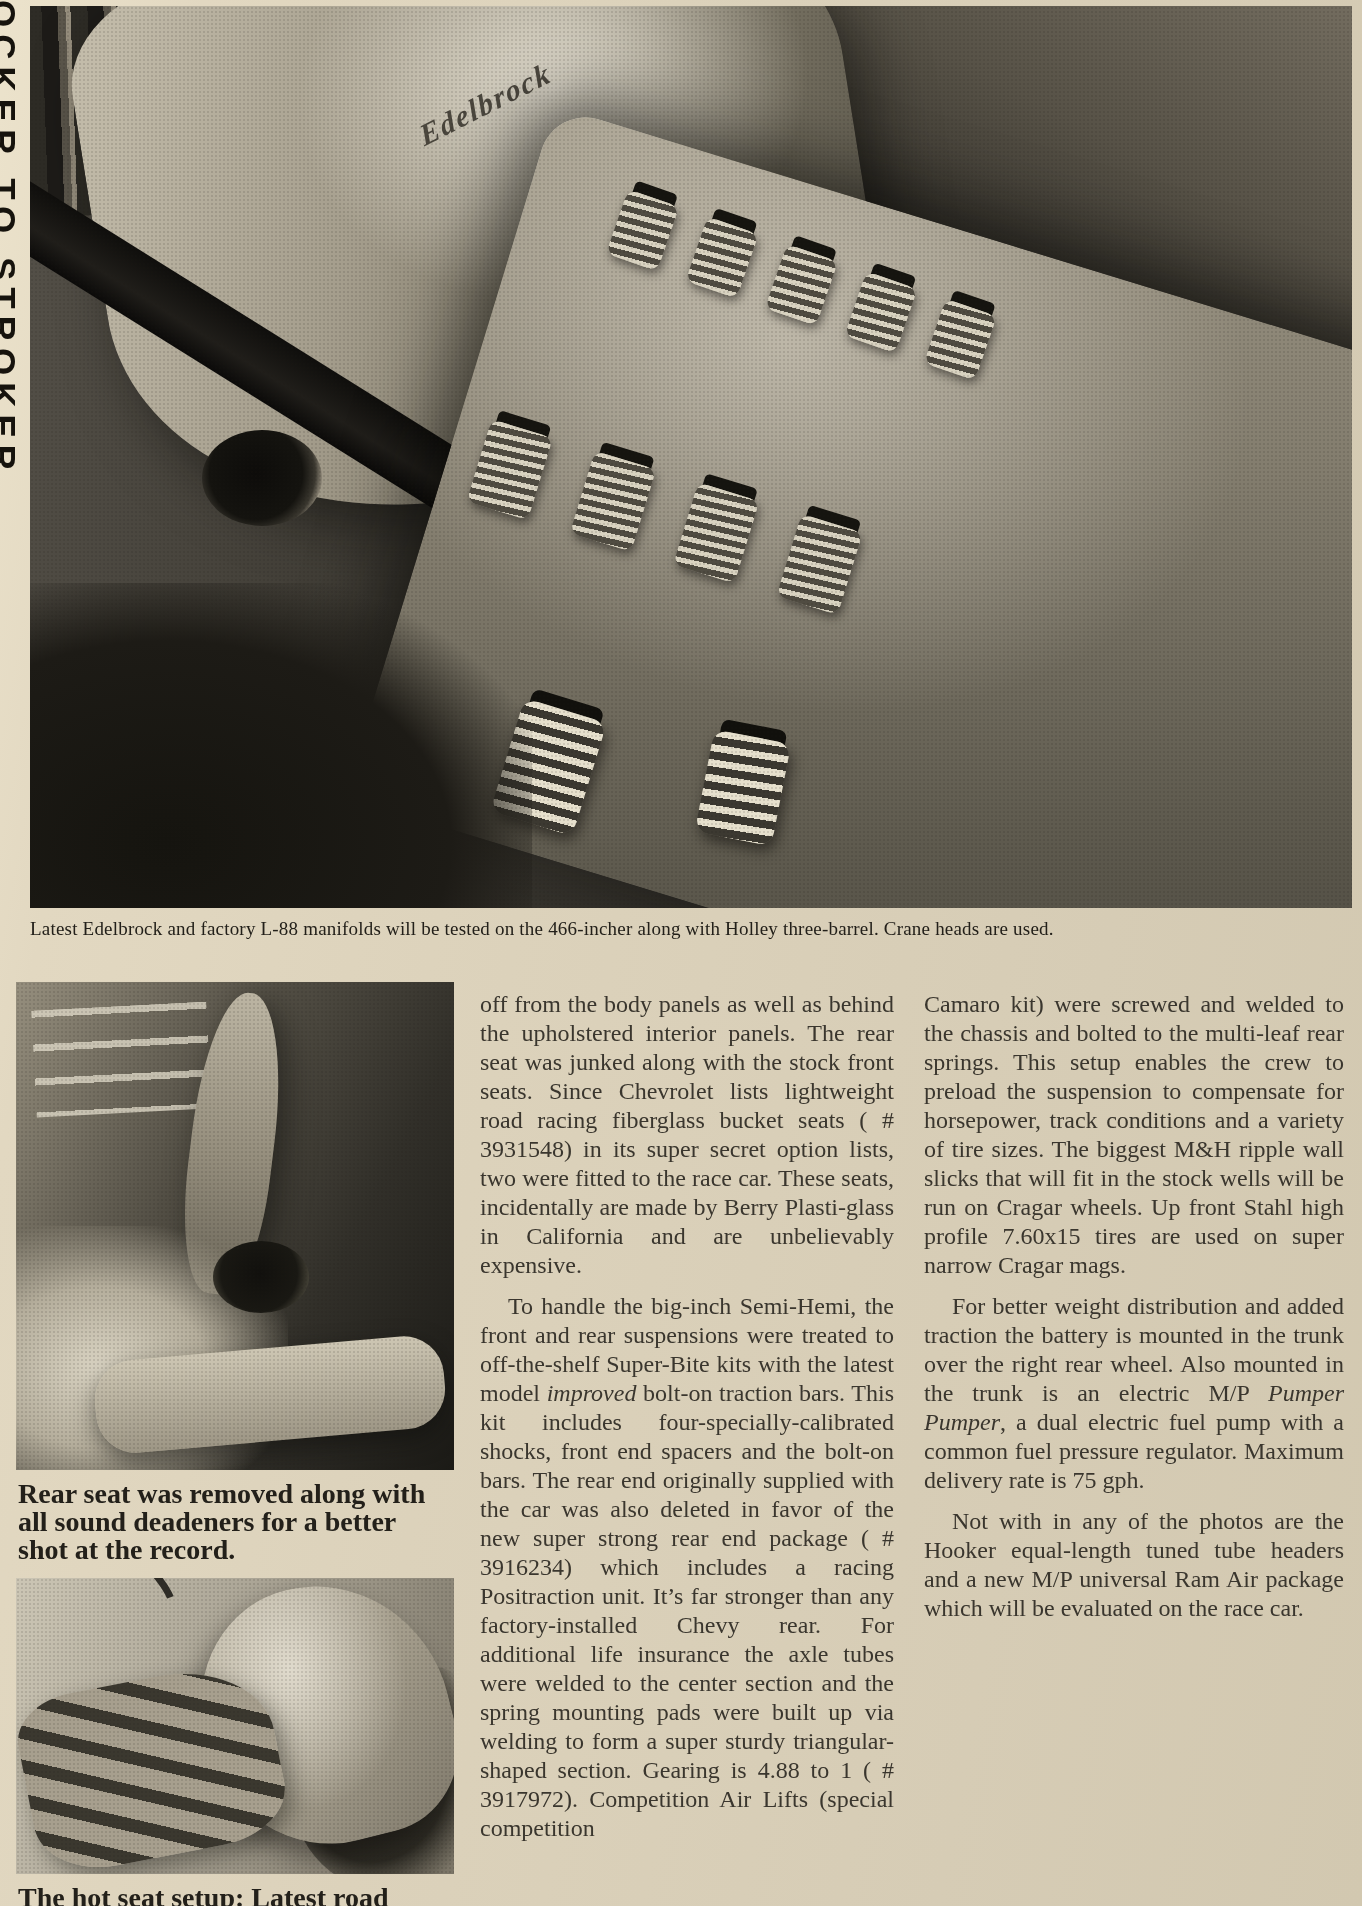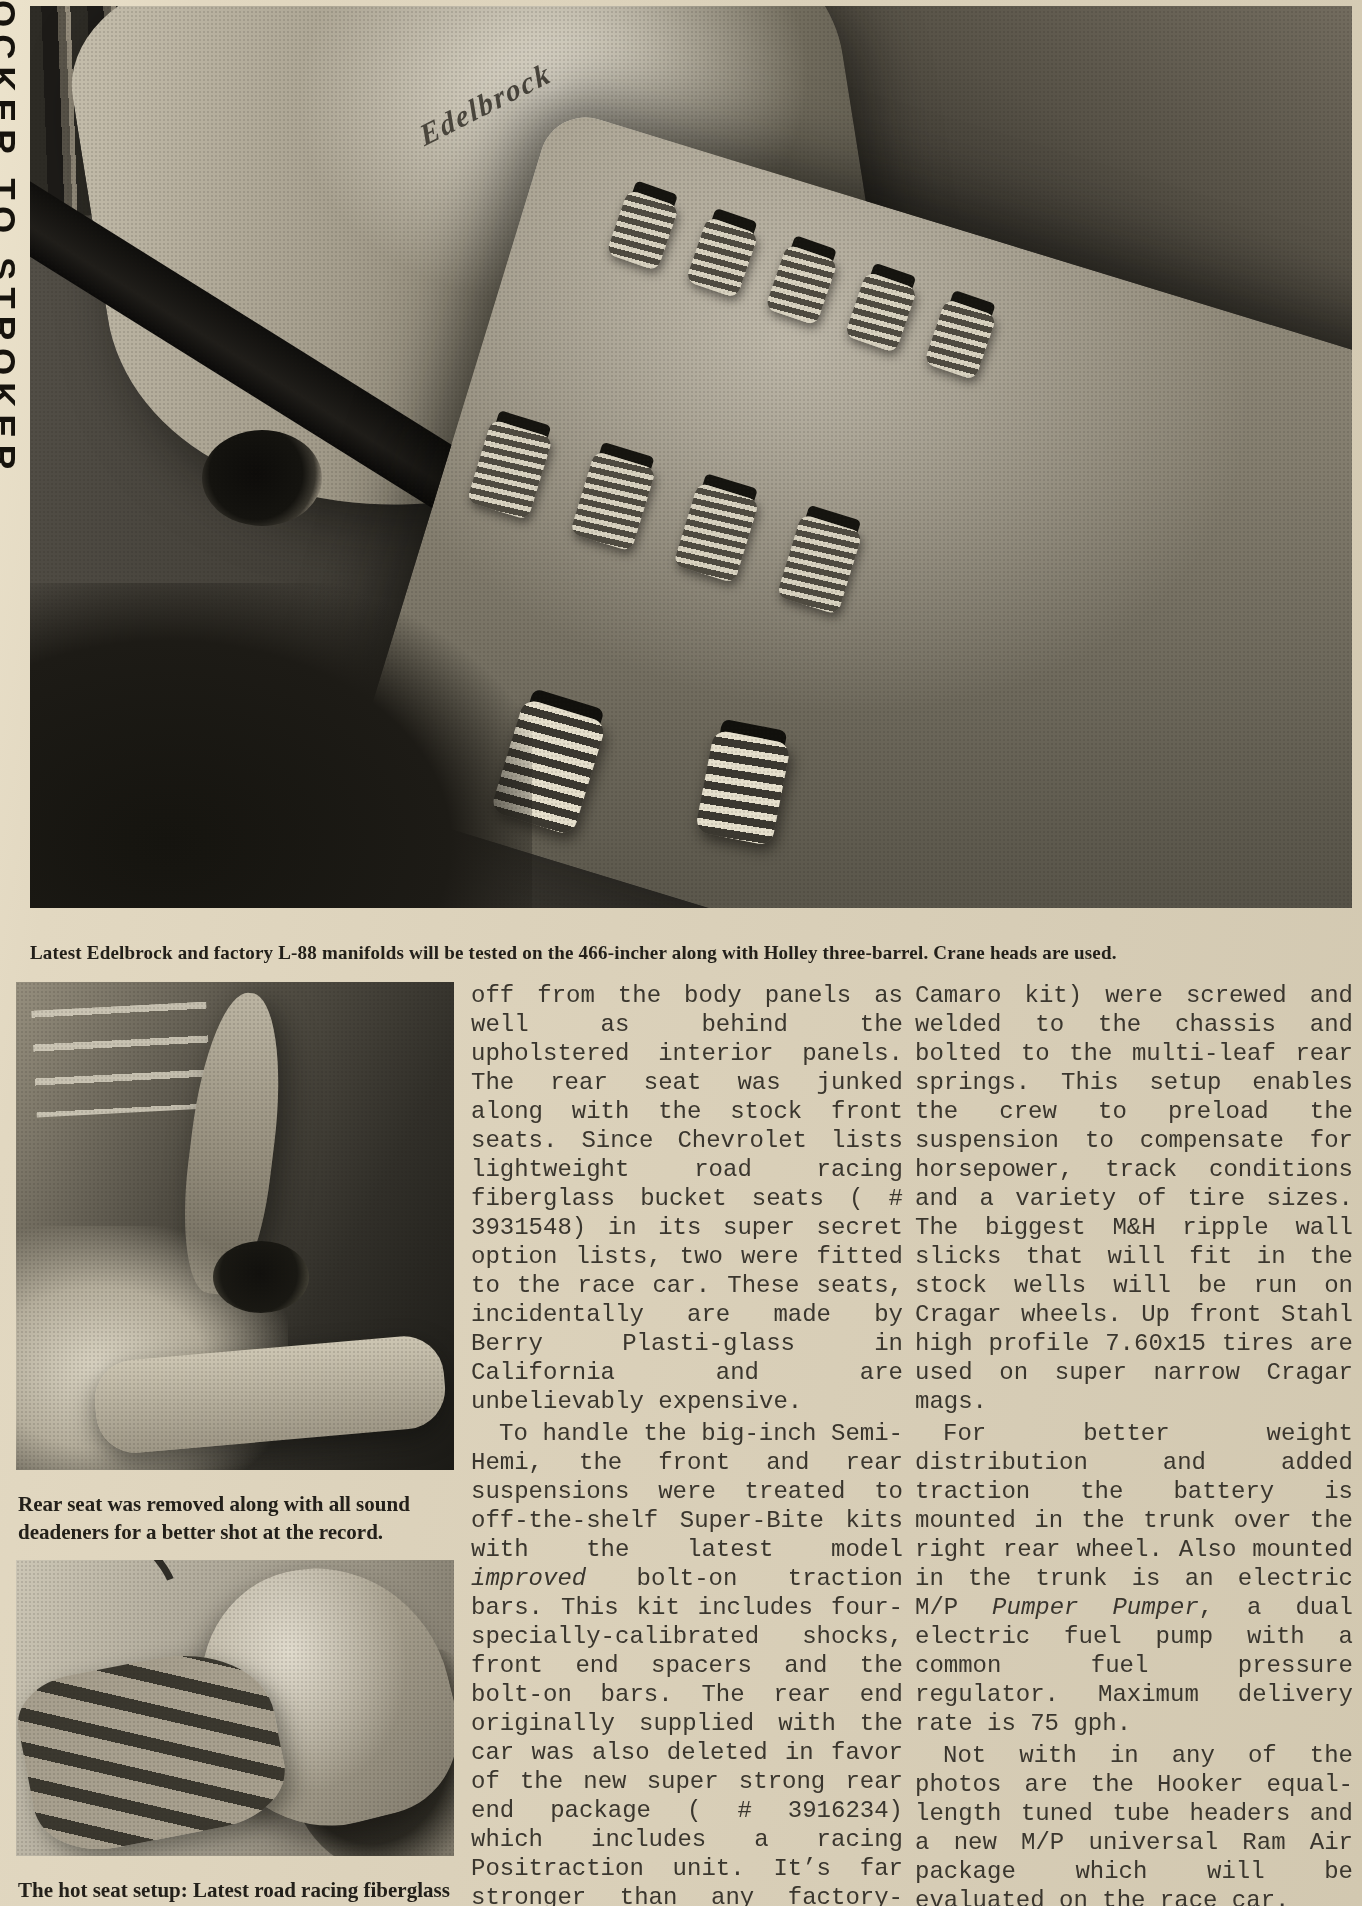--- a/index.html
+++ b/index.html
@@ -65,26 +65,26 @@
   .mp-row.r2 .spring{width:64px;height:86px;}
   .mp-bigspring{position:absolute;border-radius:14px;
     background:repeating-linear-gradient(178deg,#e6e0cd 0 7px,#3c3931 7px 15px);
     box-shadow:0 -18px 0 -6px #11100c,4px 6px 14px rgba(12,11,9,.55);}
   .mp-bigspring.b1{left:14%;bottom:4%;width:86px;height:118px;}
   .mp-bigspring.b2{left:33%;bottom:10%;width:78px;height:104px;transform:rotate(-6deg);}
   .mp-fg{position:absolute;left:-8%;bottom:-12%;width:46%;height:48%;
     background:radial-gradient(ellipse at 40% 60%,#15140f 0%,#1d1b16 55%,rgba(29,27,22,0) 78%);}
   
   .main-caption{
-    position:absolute;left:30px;top:942px;width:1180px;
-    font-weight:bold;font-size:19px;letter-spacing:.2px;color:#23201a;
+    position:absolute;left:30px;top:918px;width:1180px;
+    font-weight:normal;font-size:19px;letter-spacing:.2px;color:#23201a;
   }
   .side-caption{
-    font-weight:bold;font-size:21px;line-height:28px;color:#23201a;
-    margin:20px 2px 0 2px;
+    font-weight:bold;font-size:28px;line-height:28px;color:#23201a;
+    margin:10px 2px 0 2px;
   }
   
   .col-left{position:absolute;left:16px;top:982px;width:438px;}
   .p-interior{width:438px;height:488px;
     background:linear-gradient(118deg,#968f7e 0%,#534f45 38%,#312f29 68%,#1b1a16 100%);}
   .pi-lines{position:absolute;left:4%;top:5%;width:40%;height:22%;transform:rotate(-3deg);
     background:repeating-linear-gradient(180deg,#dcd6c5 0 7px,rgba(0,0,0,0) 7px 34px);opacity:.8;}
   .pi-pillar{position:absolute;left:40%;top:2%;width:19%;height:62%;transform:rotate(7deg);
     border-radius:48% 48% 40% 42%;
     background:linear-gradient(180deg,#bcb5a3 0%,#948d7c 55%,#6a6558 100%);box-shadow:10px 8px 30px rgba(12,11,9,.5);}
@@ -108,21 +108,21 @@
     border-radius:24% 42% 28% 30%;
     background:repeating-linear-gradient(24deg,#3b382f 0 13px,#a79f8e 13px 33px);
     box-shadow:6px 10px 22px rgba(15,14,11,.4);}
   .ps-tube{position:absolute;left:-6%;top:-14%;width:180px;height:140px;border-radius:50%;
     border:7px solid #2f2d27;border-right-color:transparent;border-bottom-color:transparent;transform:rotate(24deg);}
   .col-text{position:absolute;top:978px;width:438px;
     font-size:24px;line-height:29px;color:#3a362e;
     text-align:justify;}
   .col-mid{left:468px;}
   .col-right{left:912px;width:444px;}
-  .col-text p{margin:3px;font-family:Liberation Mono, monospace;}
+  .col-text p{margin:12px;}
   .col-text p.ind{text-indent:28px;}
   .col-text i{font-style:italic;}
 </style>
 </head>
 <body>
 
 <div class="page">
 
   <div class="spine">STOCKER TO STROKER</div>
 

